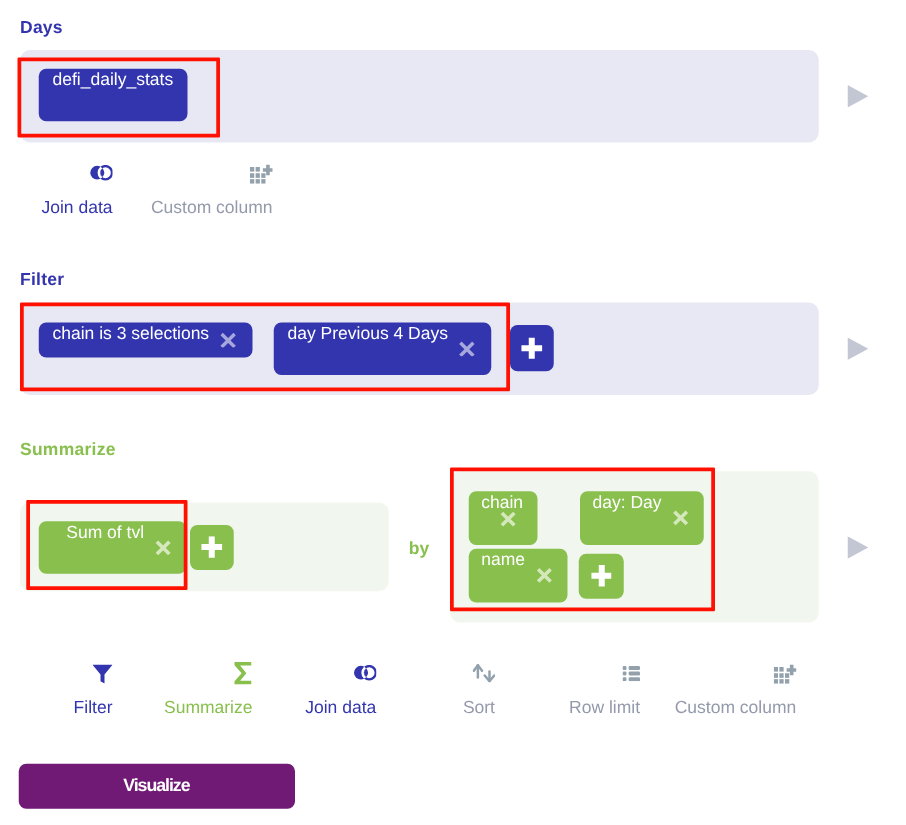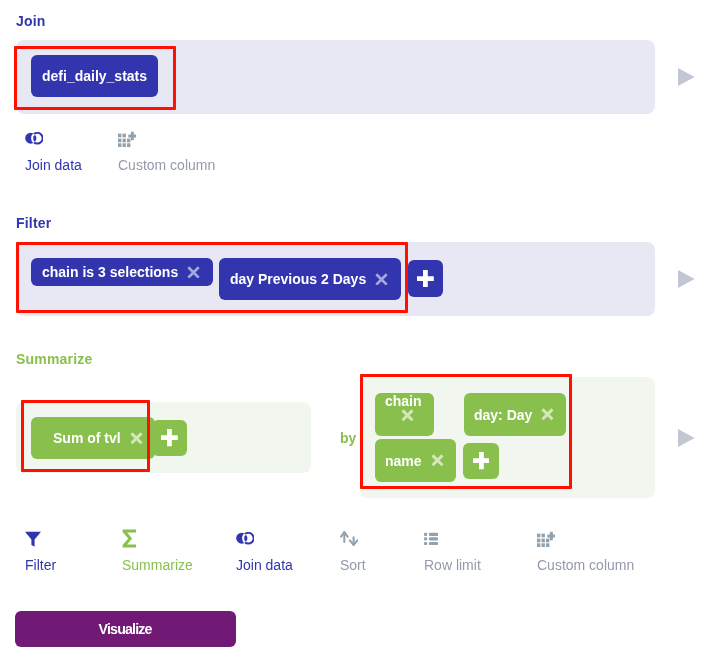--- a/index.html
+++ b/index.html
@@ -12,56 +12,56 @@
   .sec-title{position:absolute;font-size:14px;font-weight:bold;letter-spacing:0.2px;line-height:14px;}
   .sec-title.blue{color:#3335AE;}
   .sec-title.green{color:#88BF4D;}
 
   
   .body-box{position:absolute;border-radius:8px;}
   .body-blue{background:#E8E8F5;}
   .body-green{background:#F1F7EE;}
 
   
-  .pill{position:absolute;display:flex;align-items:center;border-radius:6px;
-        font-size:14px;font-weight:bold;color:#ffffff;box-sizing:border-box;}
+  .pill{position:absolute;display:flex;border-radius:6px;
+        font-size:14px;font-weight:normal;color:#ffffff;box-sizing:border-box;}
   .pill.blue{background:#3335AE;}
   .pill.green{background:#88BF4D;}
   .pill .ptxt{white-space:nowrap;}
   .pill .pclose{margin-left:9px;display:inline-flex;align-items:center;justify-content:center;}
 
   .addbtn{position:absolute;display:flex;align-items:center;justify-content:center;border-radius:6px;}
   .addbtn.blue{background:#3335AE;}
   .addbtn.green{background:#88BF4D;}
 
   
   .hl{position:absolute;border:3px solid #FF1000;border-radius:1px;box-sizing:border-box;
       pointer-events:none;}
 
   
   .arrow{position:absolute;}
 
   
-  .act{position:absolute;display:flex;flex-direction:column;align-items:flex-start;}
+  .act{position:absolute;display:flex;flex-direction:column;align-items:flex-end;}
   .act .ico{height:19px;display:flex;align-items:center;justify-content:center;}
   .act .lbl{font-size:14px;line-height:14px;margin-top:10px;white-space:nowrap;}
 
   
   .vis{position:absolute;background:#701a75;color:#fff;border-radius:6px;
        display:flex;align-items:center;justify-content:center;
        font-size:14.2px;font-weight:bold;letter-spacing:-0.82px;text-indent:-0.82px;}
 
   .bylbl{position:absolute;font-size:14px;font-weight:bold;color:#88BF4D;line-height:14px;}
 </style>
 </head>
 <body>
 
 <div class="stage">
 
-  <div class="sec-title blue" style="left:16px;top:14px;">Join</div>
+  <div class="sec-title blue" style="left:16px;top:14px;">Days</div>
 
   <div class="body-box body-blue" style="left:16px;top:40px;width:639px;height:74px;"></div>
 
   <div class="pill blue" style="left:31px;top:55px;height:42px;padding:0 11px;">
     <span class="ptxt">defi_daily_stats</span>
   </div>
 
   <div class="hl" style="left:14px;top:46px;width:162px;height:64px;"></div>
 
   <svg class="arrow" style="left:678px;top:68px;" width="17" height="18" viewBox="0 0 17 18">
@@ -112,21 +112,21 @@
   <div class="pill blue" style="left:31px;top:258px;height:28px;padding:0 13px 0 11px;">
     <span class="ptxt">chain is 3 selections</span>
     <span class="pclose">
       <svg width="13" height="12.8" viewBox="0 0 13 12.8">
         <path d="M1.3 1.2 L11.7 11.6 M11.7 1.2 L1.3 11.6" stroke="#A6A7DC" stroke-width="2.7" stroke-linecap="butt"></path>
       </svg>
     </span>
   </div>
 
   <div class="pill blue" style="left:219px;top:258px;height:42px;padding:0 13px 0 11px;">
-    <span class="ptxt">day Previous 2 Days</span>
+    <span class="ptxt">day Previous 4 Days</span>
     <span class="pclose">
       <svg width="13" height="12.8" viewBox="0 0 13 12.8">
         <path d="M1.3 1.2 L11.7 11.6 M11.7 1.2 L1.3 11.6" stroke="#A6A7DC" stroke-width="2.7" stroke-linecap="butt"></path>
       </svg>
     </span>
   </div>
 
   <div class="addbtn blue" style="left:408px;top:260px;width:35px;height:37px;">
     <svg width="16.8" height="17.2" viewBox="0 0 16.8 17.2">
       <path d="M6.0 0 h4.8 v6.3 h6.0 v4.7 h-6.0 v6.2 h-4.8 v-6.2 h-6.0 v-4.7 h6.0 z" fill="#ffffff"></path>
@@ -153,21 +153,21 @@
   </div>
 
   <div class="addbtn green" style="left:152px;top:420px;width:35px;height:36px;">
     <svg width="16.8" height="17.2" viewBox="0 0 16.8 17.2">
       <path d="M6.0 0 h4.8 v6.3 h6.0 v4.7 h-6.0 v6.2 h-4.8 v-6.2 h-6.0 v-4.7 h6.0 z" fill="#ffffff"></path>
     </svg>
   </div>
 
   <div class="hl" style="left:21px;top:400px;width:129px;height:72px;"></div>
 
-  <div class="bylbl" style="left:340px;top:431px;">by</div>
+  <div class="bylbl" style="left:327px;top:431px;">by</div>
 
   <div class="body-box body-green" style="left:360px;top:377px;width:295px;height:121px;"></div>
 
   <div class="pill green" style="left:375px;top:393px;height:43px;padding:0 12px 0 10px;flex-direction:column;">
     <span class="ptxt">chain</span>
     <span class="pclose">
       <svg width="13" height="12.6" viewBox="0 0 13 12.6">
         <path d="M1.5 1.4 L11.5 11.2 M11.5 1.4 L1.5 11.2" stroke="#D5E8BB" stroke-width="2.9" stroke-linecap="butt"></path>
       </svg>
     </span>

